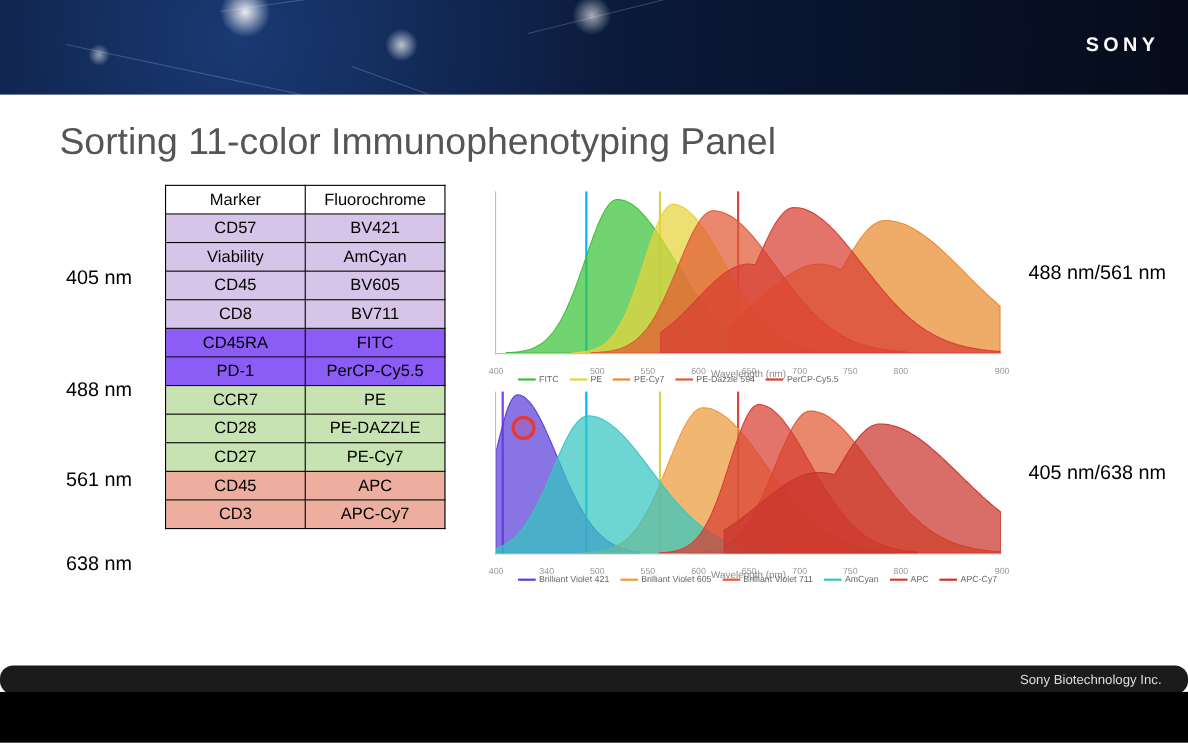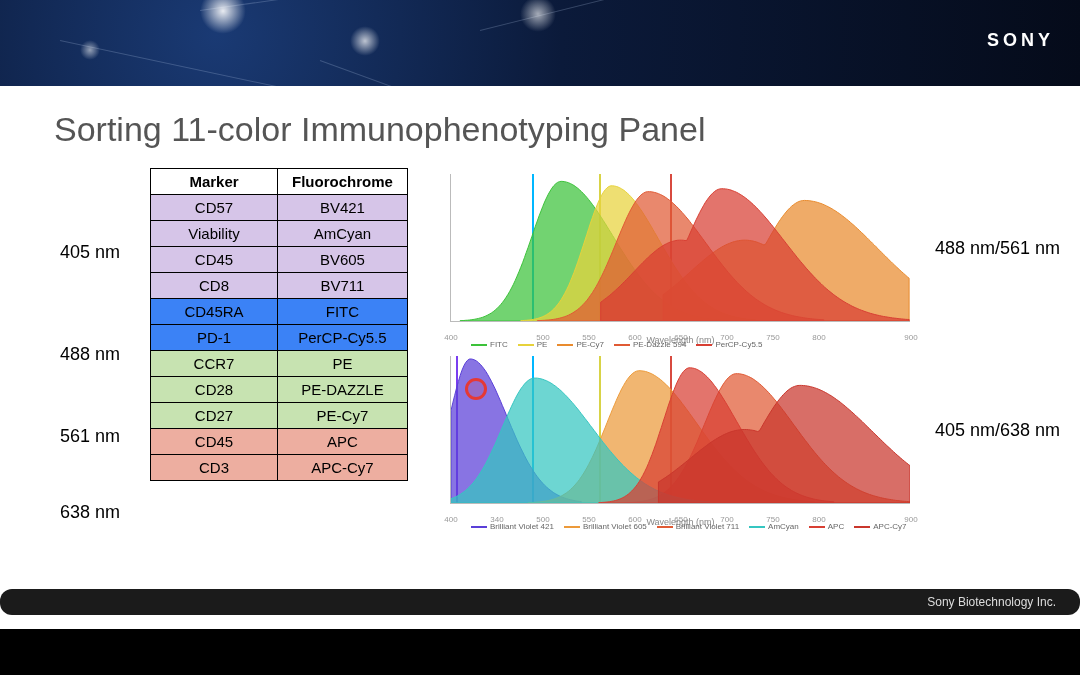--- a/index.html
+++ b/index.html
@@ -55,21 +55,21 @@
   .bottom-bar {
     position: absolute;
     bottom: 0;
     left: 0;
     width: 100%;
     height: 46px;
     background: #000;
   }
   .footer-strip {
     position: absolute;
-    bottom: 60px;
+    bottom: 44px;
     left: 0;
     width: 100%;
     height: 26px;
     background: #1b1b1b;
     color: #ddd;
     font-size: 12px;
     display: flex;
     align-items: center;
     justify-content: flex-end;
     padding-right: 24px;
@@ -103,24 +103,24 @@
     font-size: 15px;
   }
   .tbl th, .tbl td {
     border: 1px solid #000;
     padding: 4px 14px;
     text-align: center;
     min-width: 98px;
   }
   .tbl th {
     background: #fff;
-    font-weight: 700;
+    font-weight: 400;
   }
   .grp0 td { background: #d6c5e8; }
-  .grp1 td { background: #3b82f6; }
+  .grp1 td { background: #8b5cf6; }
   .grp2 td { background: #c7e3b1; }
   .grp3 td { background: #edaea0; }
   
   .chart-area {
     position: absolute;
     left: 450px;
     top: 174px;
     width: 620px;
   }
   .chart-box {

